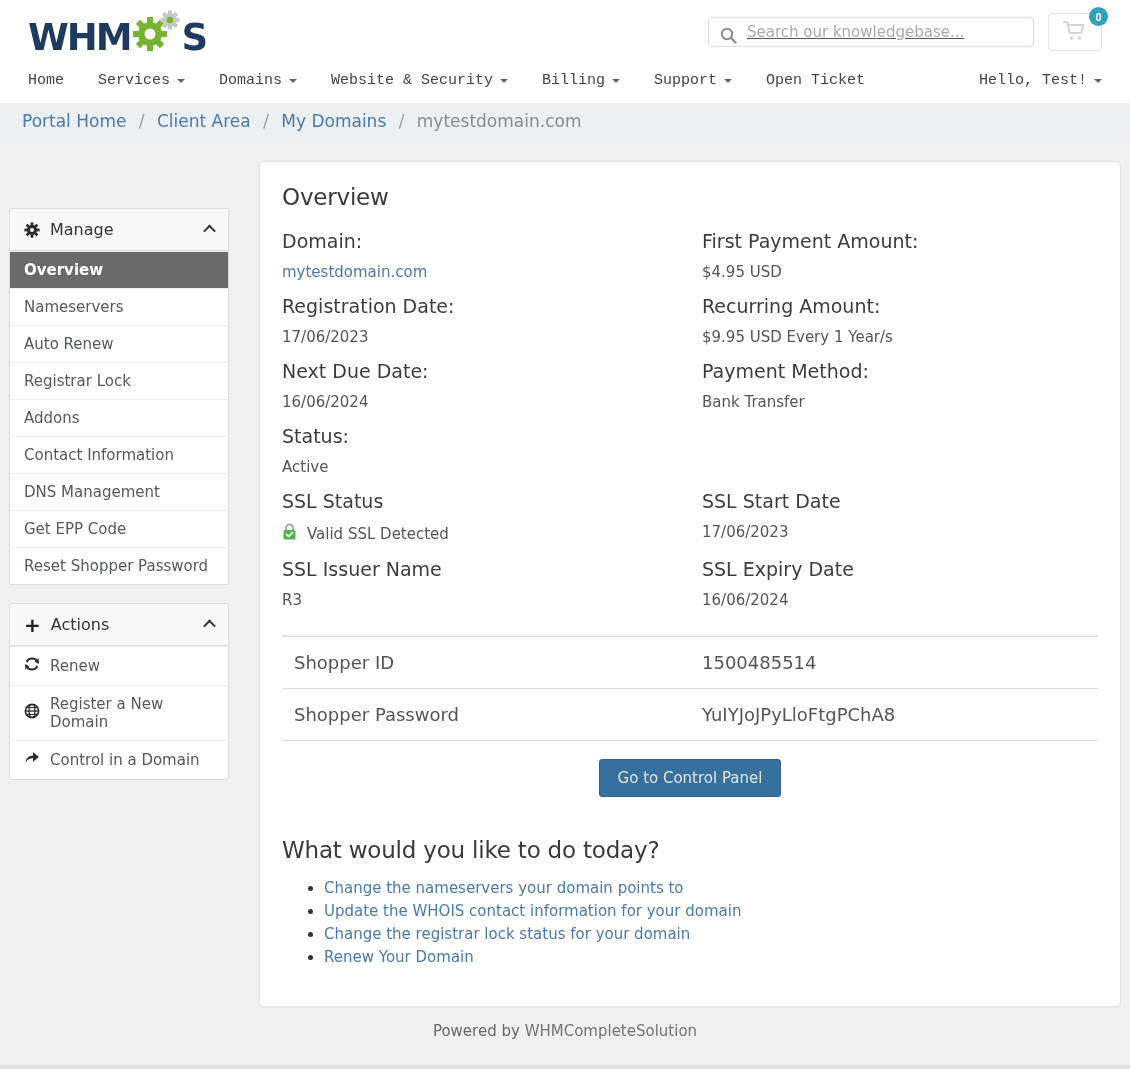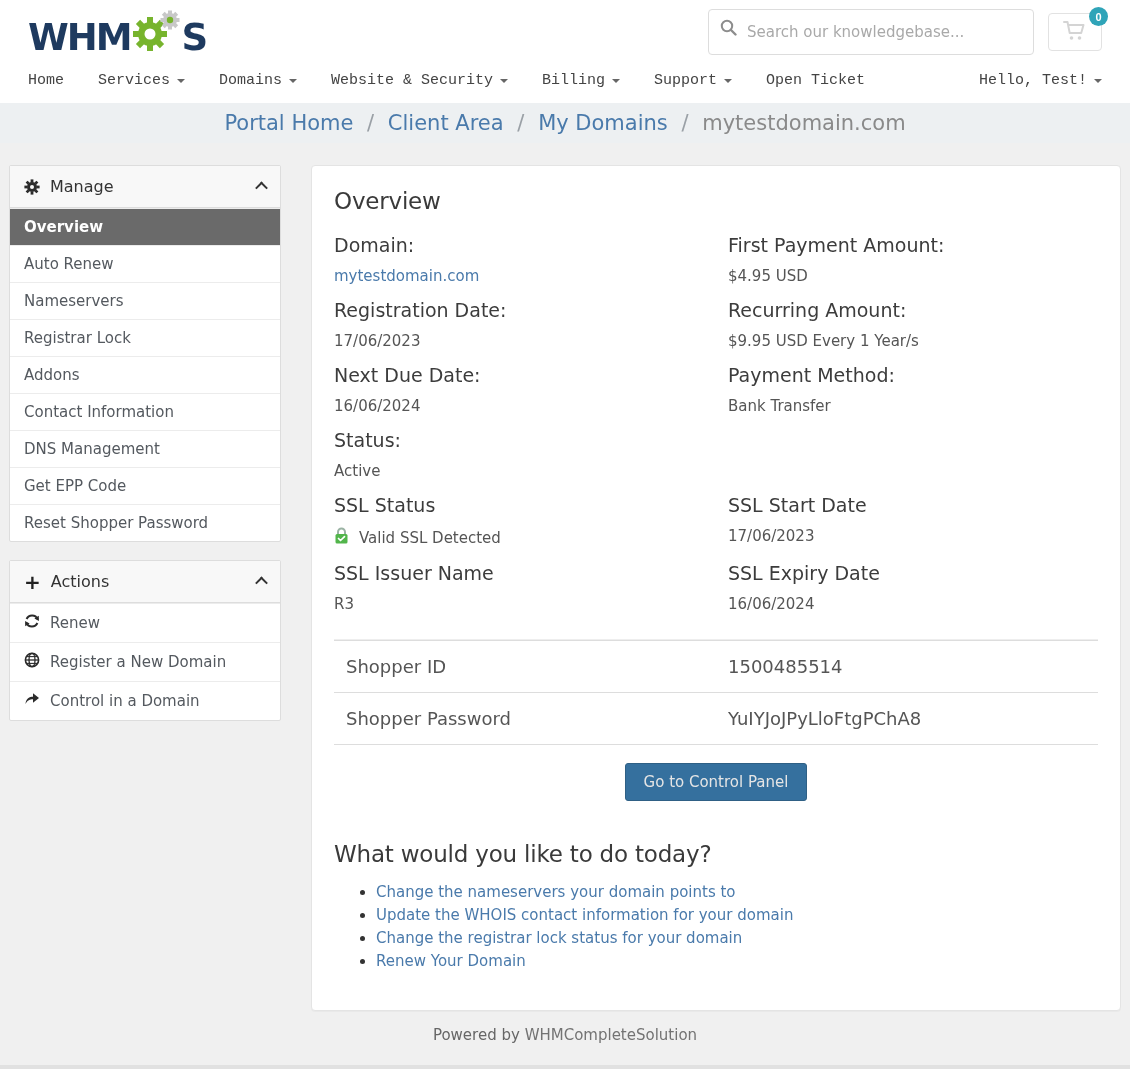--- a/index.html
+++ b/index.html
@@ -7,40 +7,40 @@
   body { width:1130px; min-height:1069px; position:relative; }
   a { text-decoration:none; }
 
   
   .top-header { background:#fff; padding:8px 28px 6px; display:flex; align-items:center; }
   .logo { display:flex; align-items:flex-end; cursor:pointer; }
   .logo-text { font-size:37px; font-weight:bold; color:#1e3a5f; letter-spacing:-2px; line-height:1; }
   .logo-gears { margin:0 -3px 0 -2px; }
   .header-right { margin-left:auto; display:flex; align-items:center; gap:14px; }
   .search-wrap { position:relative; width:326px; }
-  .search-wrap input { width:100%; height:46px; border:1px solid #ddd; border-radius:4px; padding:0 12px 0 38px; font-size:15px; color:#555; font-family:inherit; outline:none; }
+  .search-wrap input { width:100%; height:30px; border:1px solid #ddd; border-radius:4px; padding:0 12px 0 38px; font-size:15px; color:#555; font-family:inherit; outline:none;text-decoration:underline; }
   .search-wrap input::placeholder { color:#a9a9a9; }
   .search-icon { position:absolute; left:12px; top:10px; }
   .cart-btn { position:relative; width:54px; height:38px; background:#fff; border:1px solid #e2e2e2; border-radius:4px; cursor:pointer; display:flex; align-items:center; justify-content:center; }
   .cart-badge { position:absolute; top:-7px; right:-7px; width:19px; height:19px; background:#2fa4b8; color:#fff; font-size:11px; font-weight:bold; border-radius:50%; display:flex; align-items:center; justify-content:center; }
 
   
   .main-nav { background:#fff; padding:10px 28px 14px; display:flex; align-items:center; font-size:15px; color:#444; }
   .nav-item { margin-right:34px; cursor:pointer; display:flex; align-items:center; gap:7px; white-space:nowrap;font-family:Liberation Mono, monospace; }
   .user-menu { margin-left:auto; margin-right:0; }
   .caret { width:0; height:0; border-left:4px solid transparent; border-right:4px solid transparent; border-top:4px solid #666; display:inline-block; }
 
   
-  .breadcrumb { background:#edf0f2; padding:8px 12px; font-size:21px; color:#8a8a8a;text-align:center; }
+  .breadcrumb { background:#edf0f2; padding:8px 22px; font-size:17px; color:#8a8a8a; }
   .breadcrumb a { color:#4a7aab; }
   .crumb-sep { margin:0 7px; color:#9aa0a6; }
 
   
   .container { display:flex; align-items:flex-start; padding:22px 9px 0; gap:30px; }
-  .sidebar { width:272px; flex:none; }
+  .sidebar { width:220px; flex:none;margin-top:47px; }
   .panel { background:#fff; border:1px solid #ddd; border-radius:2px; margin-bottom:18px; }
   .panel-header { background:#f8f8f8; border-bottom:1px solid #ddd; padding:11px 14px; font-size:16px; color:#333; display:flex; align-items:center; cursor:pointer; }
   .panel-header .ph-icon { margin-right:10px; display:inline-flex; }
   .chevron-up { margin-left:auto; width:9px; height:9px; border-top:2px solid #333; border-right:2px solid #333; transform:rotate(-45deg) translate(-1px,1px); }
   .side-item { padding:9px 14px; font-size:15px; color:#54595f; border-top:1px solid #ececec; cursor:pointer; }
   .side-item:first-child { border-top:none; }
   .side-item.active { background:#6a6a6a; color:#fff; font-weight:bold; }
   .action-item { display:flex; align-items:center; gap:10px; }
   .plus-glyph { font-size:20px; font-weight:bold; color:#222; line-height:14px; margin-right:10px; }
 
@@ -199,22 +199,22 @@
               <rect x="6.6" y="0.4" width="2.8" height="3" transform="rotate(270 8 8)"></rect>
               <rect x="6.6" y="0.4" width="2.8" height="3" transform="rotate(315 8 8)"></rect>
             </g>
             <circle cx="8" cy="8" r="2" fill="#f8f8f8"></circle>
           </svg>
         </span>
         <span>Manage</span>
         <span class="chevron-up"></span>
       </div>
       <div class="side-item active">Overview</div>
+      <div class="side-item">Nameservers</div>
       <div class="side-item">Auto Renew</div>
-      <div class="side-item">Nameservers</div>
       <div class="side-item">Registrar Lock</div>
       <div class="side-item">Addons</div>
       <div class="side-item">Contact Information</div>
       <div class="side-item">DNS Management</div>
       <div class="side-item">Get EPP Code</div>
       <div class="side-item">Reset Shopper Password</div>
     </div>
 
     <div class="panel">
       <div class="panel-header">

